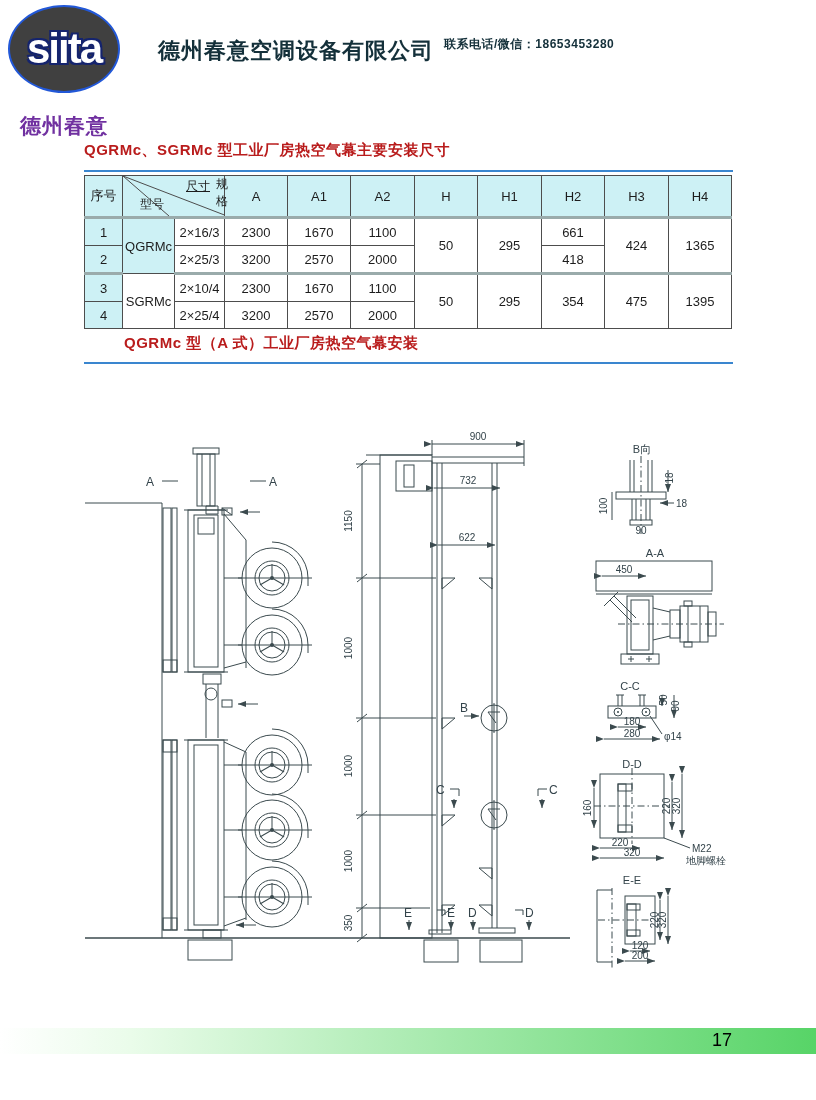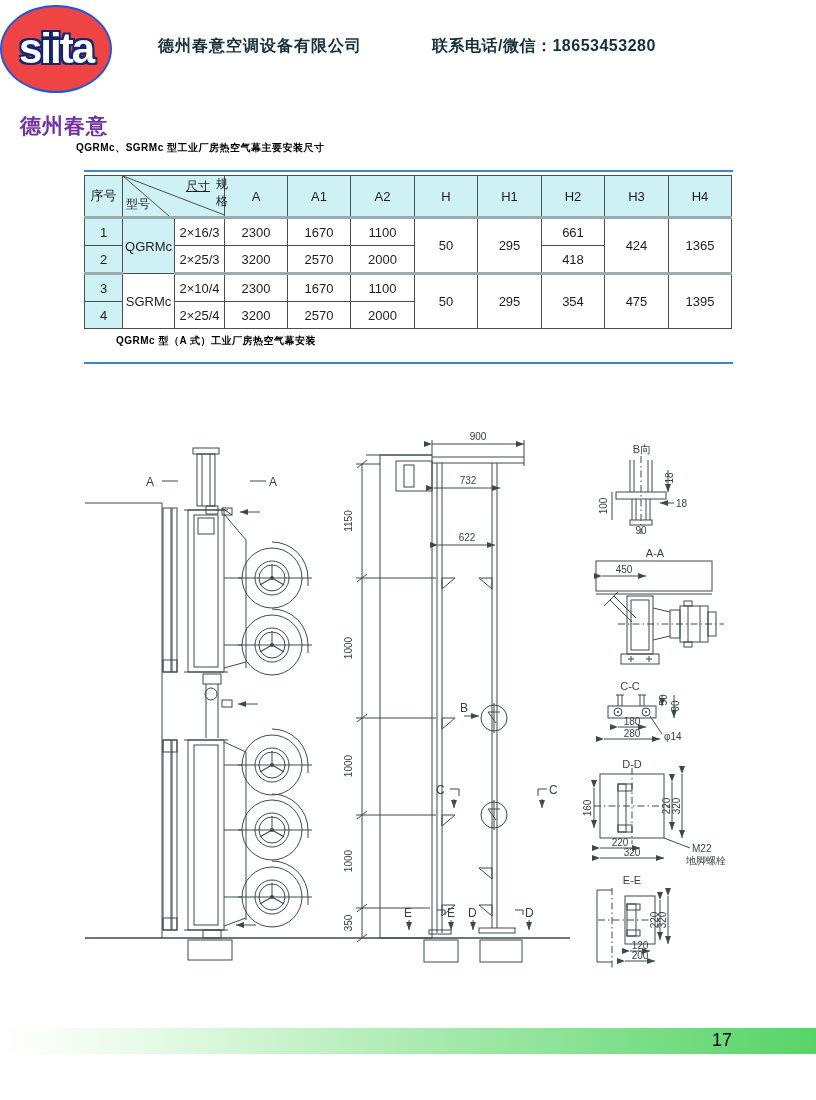--- a/index.html
+++ b/index.html
@@ -1,43 +1,43 @@
 <!DOCTYPE html>
 <html><head>
 <meta charset="utf-8">
 <style>
   html,body{margin:0;padding:0;background:#e9e9e9;}
   .page{position:relative;width:816px;height:1100px;background:#ffffff;overflow:hidden;
         font-family:"Liberation Sans",sans-serif;margin:0 auto;}
   
-  .logo-ellipse{position:absolute;left:0;top:5px;width:108px;height:84px;border-radius:50%;
-        background:#ef4444;border:2px solid #2258d8;display:flex;align-items:center;justify-content:center;}
+  .logo-ellipse{position:absolute;left:8px;top:5px;width:108px;height:84px;border-radius:50%;
+        background:#404040;border:2px solid #2258d8;display:flex;align-items:center;justify-content:center;}
   .logo-ellipse span{color:#ffffff;font-size:42px;font-weight:bold;letter-spacing:-2px;
         text-shadow:2px 2px 0 #15246e, -2px 2px 0 #15246e, 2px -2px 0 #15246e, -2px -2px 0 #15246e;}
   .logo-caption{position:absolute;left:10px;top:92px;width:108px;text-align:center;
         color:#7030a0;font-size:21px;font-weight:bold;letter-spacing:1px;margin-top:20px;}
-  .company{position:absolute;left:158px;top:36px;font-size:16px;font-weight:bold;color:#14303a;letter-spacing:1px;}
-  .contact{position:absolute;left:432px;top:36px;font-size:16px;font-weight:bold;color:#14303a;letter-spacing:0.5px;}
+  .company{position:absolute;left:158px;top:36px;font-size:22px;font-weight:bold;color:#14303a;letter-spacing:1px;}
+  .contact{position:absolute;left:444px;top:36px;font-size:12px;font-weight:bold;color:#14303a;letter-spacing:0.5px;}
   
-  .sec-title{position:absolute;left:76px;width:650px;font-size:10px;font-weight:bold;color:#000000;letter-spacing:0.5px;}
+  .sec-title{position:absolute;left:84px;width:650px;font-size:15px;font-weight:bold;color:#b91c1c;letter-spacing:0.5px;}
   .t1{top:141px;} .t2{top:334px;margin-left:40px;}
   .rule{position:absolute;left:84px;width:649px;height:0;border-top:2px solid #3a86cf;}
   .r1{top:170px;} .r2{top:362px;}
   
   table.dim{position:absolute;left:84px;top:175px;border-collapse:collapse;table-layout:fixed;width:647px;
         font-size:13px;color:#1d1d1d;}
   table.dim th,table.dim td{border:1px solid #4d4d4d;text-align:center;vertical-align:middle;
         padding:0;height:26px;font-weight:normal;}
   table.dim th{height:40px;border-bottom:3px solid #9aabab;}
   .cy{background:#cdf1f5;}
   .gsep{border-bottom:3px solid #9aabab !important;}
   th.corner{position:relative;padding:0;}
   th.corner svg{position:absolute;left:0;top:0;width:100%;height:100%;}
   th.corner .lbl{position:absolute;font-size:12px;color:#1d1d1d;}
-  .lbl-size{right:14px;top:2px;text-decoration:underline;} .lbl-model{left:3px;bottom:3px;} .lbl-spec{left:46px;bottom:6px;margin-left:47px;}
+  .lbl-size{right:14px;top:2px;text-decoration:underline;} .lbl-model{left:17px;bottom:3px;} .lbl-spec{left:46px;bottom:6px;margin-left:47px;}
   
   svg.draw{position:absolute;left:0;top:395px;}
   svg.draw .ln{stroke:#3b4a4e;fill:none;stroke-width:1;}
   svg.draw .thk{stroke:#3b4a4e;fill:none;stroke-width:1.6;}
   svg.draw .dash{stroke-dasharray:7 3 1.5 3;}
   svg.draw text{fill:#33434a;font-family:"Liberation Sans",sans-serif;font-size:11px;}
   svg.draw text.dim{font-size:10px;}
   svg.draw text.mk{font-size:12px;}
   svg.draw .fl{fill:#3b4a4e;stroke:none;}
   

